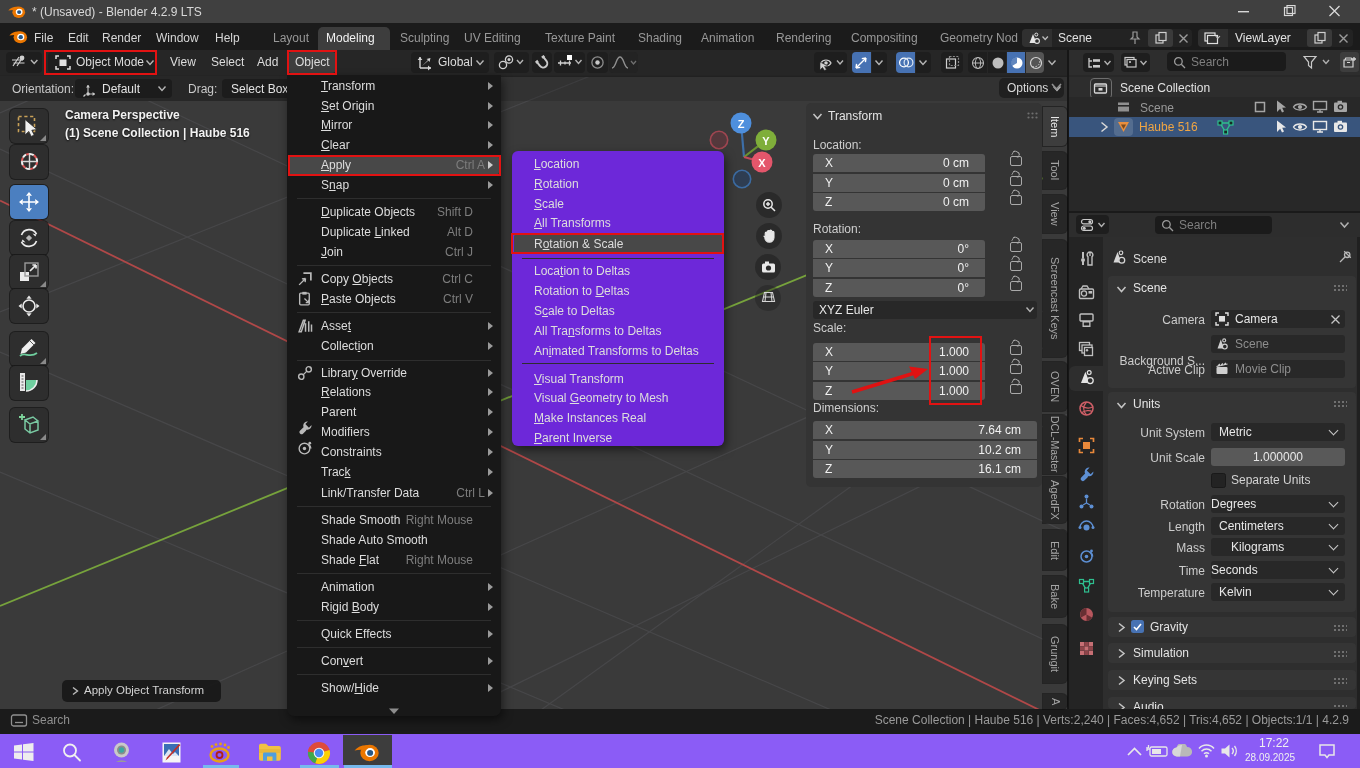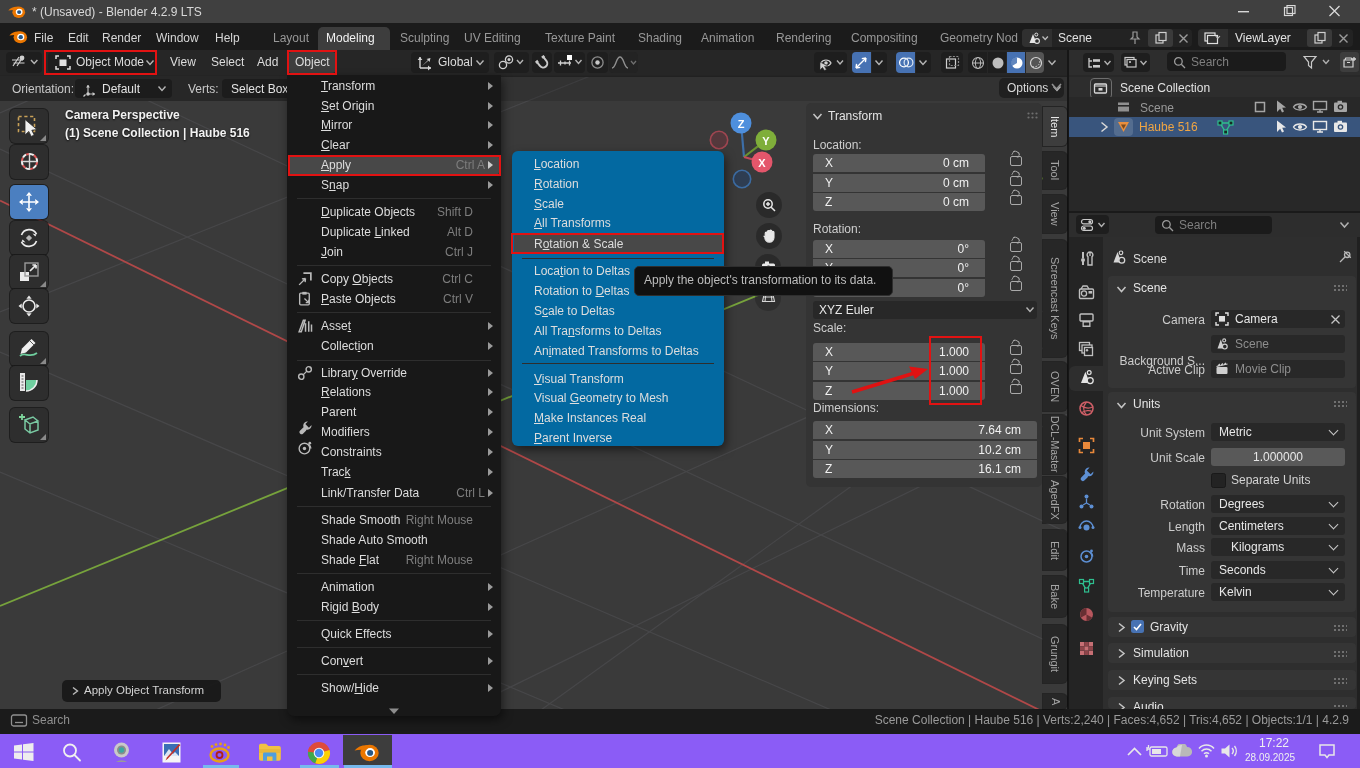--- a/index.html
+++ b/index.html
@@ -16,21 +16,21 @@
   
   #header3{left:0;top:50px;width:1068px;height:25px;background:#262626}
   .hbtn{position:absolute;background:#1e1e1e;border-radius:4px;top:2px;height:21px}
   .htxt{font-size:12px;color:#dcdcdc;top:5px}
   
   #viewport{left:0;top:75px;width:1068px;height:634px;background:#3a3a3a}
   .redbox{position:absolute;border:2px solid #e21212;box-sizing:border-box;z-index:60}
   
   #objmenu{left:287px;top:75px;width:214px;height:641px;background:#181818;border-radius:0 0 7px 7px;
      box-shadow:2px 4px 10px rgba(0,0,0,.5);z-index:40}
-  #submenu{left:512px;top:151px;width:212px;height:295px;background:#0369a1;border-radius:6px;
+  #submenu{left:512px;top:151px;width:212px;height:295px;background:#6d28d9;border-radius:6px;
      box-shadow:2px 4px 10px rgba(0,0,0,.5);z-index:41}
   .mi{position:absolute;left:34px;font-size:12px;color:#dddddd;height:20px;line-height:20px}
   .mi2{position:absolute;left:22px;font-size:12px;color:#dddddd;height:20px;line-height:20px}
   .sc{position:absolute;right:28px;font-size:12px;color:#7d7d7d;height:20px;line-height:20px;text-align:right}
   .sep{position:absolute;left:10px;right:10px;height:1px;background:#2e2e2e}
   .tbtn{position:absolute;left:10px;width:38px;height:34px;background:#2e2e2e;border-radius:5px;
     box-shadow:0 0 0 1px rgba(16,16,16,.65)}
   .tri{position:absolute;right:8px;width:0;height:0;border-left:5px solid #9a9a9a;
     border-top:4px solid transparent;border-bottom:4px solid transparent}
   .ntab{position:absolute;left:1043px;width:24px;background:#272727;border-radius:0 5px 5px 0;
@@ -303,21 +303,21 @@
     <svg class="abs" style="left:81px;top:6px" width="16" height="16" viewBox="0 0 16 16">
       <path d="M7 13 V4 M7 13 l7 0" stroke="#ccc" stroke-width="1.2" fill="none" opacity="0.9"></path>
       <path d="M7 4 l-2 2.4 h4 Z M14 13 l-2.4 -2 v4 Z" fill="#ccc"></path>
       <circle cx="7" cy="13" r="1.8" fill="#ccc"></circle>
       <path d="M2.5 15.5 l2 -2" stroke="#ccc" stroke-width="1.2"></path>
     </svg>
     <div class="txt" style="left:102px;top:7px;font-size:12px;color:#e3e3e3">Default</div>
     <svg class="abs" style="left:157px;top:10px" width="10" height="8" viewBox="0 0 10 8">
       <path d="M1.5 1.5 l3.5 4 l3.5 -4" stroke="#b5b5b5" stroke-width="1.4" fill="none"></path>
     </svg>
-    <div class="txt" style="left:188px;top:7px;font-size:12px;color:#c9c9c9">Verts:</div>
+    <div class="txt" style="left:188px;top:7px;font-size:12px;color:#c9c9c9">Drag:</div>
     <div class="abs" style="left:222px;top:4px;width:65px;height:19px;background:#1c1c1c;border-radius:4px 0 0 4px"></div>
     <div class="txt" style="left:231px;top:7px;font-size:12px;color:#e3e3e3">Select Box</div>
 
     <div class="abs" style="left:999px;top:3px;width:65px;height:20px;background:#202020;border-radius:5px"></div>
     <div class="txt" style="left:1007px;top:6px;font-size:12px;color:#d8d8d8">Options</div>
     <svg class="abs" style="left:1052px;top:10px" width="10" height="8" viewBox="0 0 10 8">
       <path d="M1.5 1.5 l3.5 4 l3.5 -4" stroke="#b5b5b5" stroke-width="1.4" fill="none"></path>
     </svg>
 
     <div class="txt" style="left:65px;top:33px;font-size:12px;font-weight:bold;color:#f2f2f2;text-shadow:0 1px 2px rgba(0,0,0,.8)">Camera Perspective</div>
@@ -639,23 +639,20 @@
     <div class="mi2" style="top:149.7px">S<u>c</u>ale to Deltas</div>
     <div class="mi2" style="top:169.7px">All Tra<u>n</u>sforms to Deltas</div>
     <div class="mi2" style="top:189.8px">An<u>i</u>mated Transforms to Deltas</div>
     <div class="sep" style="top:212px"></div>
     <div class="mi2" style="top:217.7px"><u>V</u>isual Transform</div>
     <div class="mi2" style="top:236.9px">Visual <u>G</u>eometry to Mesh</div>
     <div class="mi2" style="top:256.9px"><u>M</u>ake Instances Real</div>
     <div class="mi2" style="top:277px"><u>P</u>arent Inverse</div>
   </div>
 
-  <div class="abs" id="tooltip">
-    <div class="txt" style="left:9px;top:6px;font-size:12px;color:#bdbdbd">Apply the object's transformation to its data.</div>
-  </div>
 
   <div class="redbox" style="left:44px;top:50px;width:113px;height:25px"></div>
   <div class="redbox" style="left:287px;top:50px;width:50px;height:25px"></div>
   <div class="redbox" style="left:288px;top:155px;width:213px;height:21px"></div>
   <div class="redbox" style="left:511px;top:233px;width:213px;height:21px"></div>
   <div class="redbox" style="left:929px;top:336px;width:53px;height:69px"></div>
   <svg class="abs" style="left:845px;top:360px;z-index:61" width="95" height="40" viewBox="0 0 95 40">
     <line x1="7" y1="32" x2="73" y2="12" stroke="#e01212" stroke-width="3.5"></line>
     <path d="M83 9 L64 6.5 L70 19 Z" fill="#e01212"></path>
   </svg>
@@ -920,27 +917,27 @@
     </svg>
     <div class="txt" style="left:64px;top:186px;font-size:12px;color:#e4e4e4">Units</div>
     <div class="grip" style="top:189px"></div>
     <div class="plabel" style="top:215px">Unit System</div>
     <div class="pfield" style="top:212px"><span style="margin-left:8px">Metric</span><i class="pchev"></i></div>
     <div class="plabel" style="top:240px">Unit Scale</div>
     <div class="pfield" style="top:237px;background:#595959;text-align:center">1.000000</div>
     <div class="abs" style="left:142px;top:262px;width:13px;height:13px;background:#232323;border:1px solid #191919;border-radius:2.5px"></div>
     <div class="txt" style="left:162px;top:262px;font-size:12px;color:#d3d3d3">Separate Units</div>
     <div class="plabel" style="top:287px">Rotation</div>
-    <div class="pfield" style="top:284px"><span style="margin-left:8px">Degrees</span><i class="pchev"></i></div>
+    <div class="pfield" style="top:284px"><span style="margin-left:0">Degrees</span><i class="pchev"></i></div>
     <div class="plabel" style="top:309px">Length</div>
     <div class="pfield" style="top:306px"><span style="margin-left:8px">Centimeters</span><i class="pchev"></i></div>
     <div class="plabel" style="top:330px">Mass</div>
     <div class="pfield" style="top:327px"><span style="margin-left:20px">Kilograms</span><i class="pchev"></i></div>
     <div class="plabel" style="top:353px">Time</div>
-    <div class="pfield" style="top:350px"><span style="margin-left:8px">Seconds</span><i class="pchev"></i></div>
+    <div class="pfield" style="top:350px"><span style="">Seconds</span><i class="pchev"></i></div>
     <div class="plabel" style="top:375px">Temperature</div>
     <div class="pfield" style="top:372px"><span style="margin-left:8px">Kelvin</span><i class="pchev"></i></div>
 
     <div class="pbox" style="top:406px;height:20px"></div>
     <svg class="abs" style="left:48px;top:411px" width="9" height="11" viewBox="0 0 9 11">
       <path d="M2 1.5 L7 5.5 L2 9.5" stroke="#c5c5c5" stroke-width="1.5" fill="none"></path>
     </svg>
     <div class="abs" style="left:62px;top:409px;width:13px;height:13px;background:#4772b3;border-radius:2.5px"></div>
     <svg class="abs" style="left:64px;top:412px" width="9" height="8" viewBox="0 0 9 8">
       <path d="M1 4 L3.5 6.5 L8 1" stroke="#fff" stroke-width="1.6" fill="none"></path>

